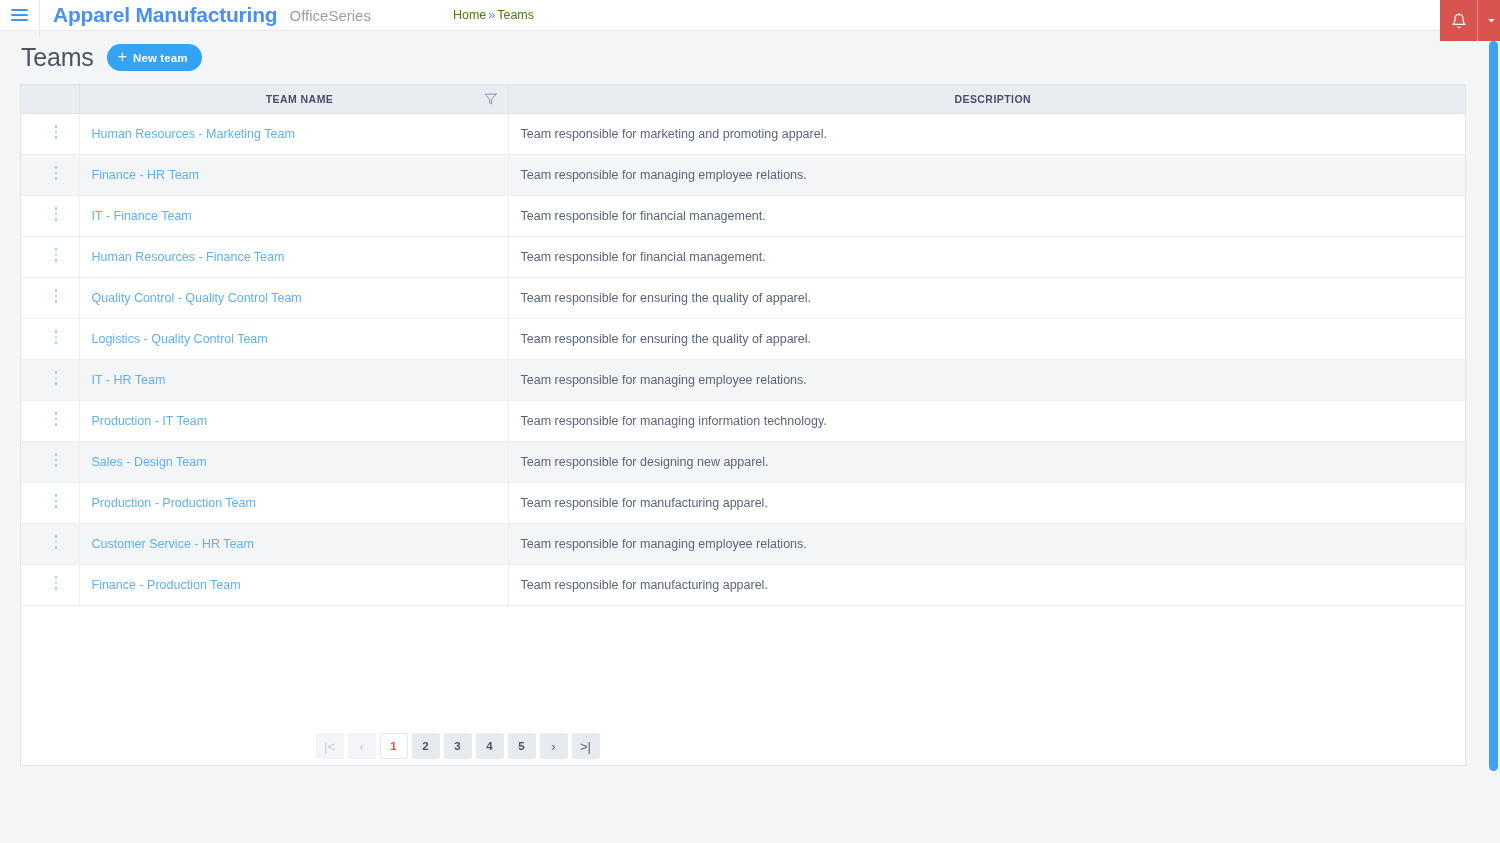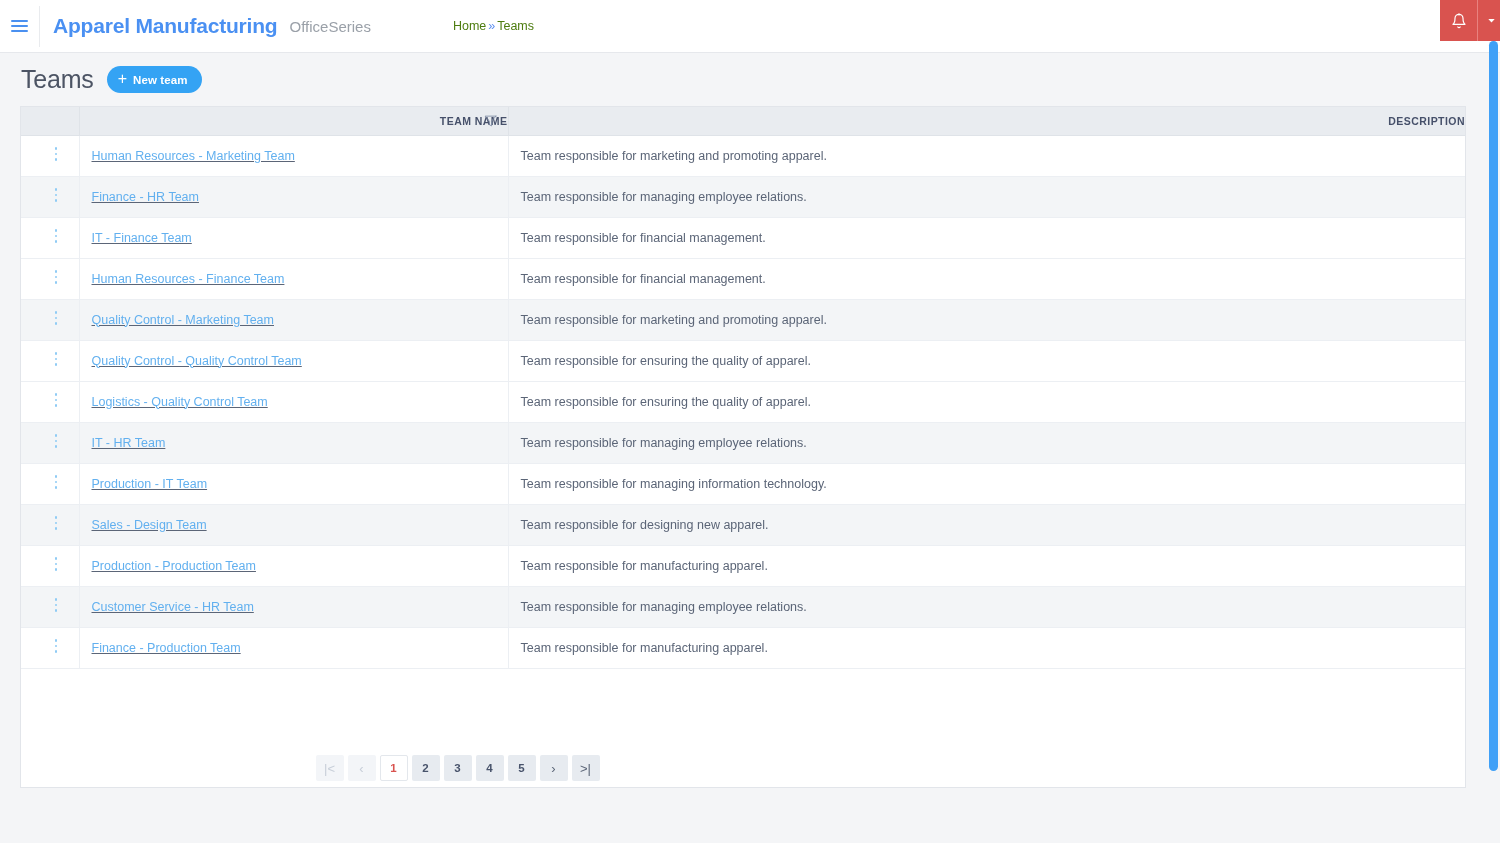--- a/index.html
+++ b/index.html
@@ -9,21 +9,21 @@
     width: 1500px; height: 843px;
     overflow: hidden;
     background: #f4f5f7;
     font-family: "Liberation Sans", sans-serif;
     -webkit-font-smoothing: antialiased;
   }
 
   
   .topbar {
     position: relative;
-    height: 53px;
+    height: 31px;
     background: #ffffff;
     border-bottom: 1px solid #e6e8ec;
     display: flex;
     align-items: center;
   }
   .hamburger-wrap {
     width: 40px; height: 41px;
     display: flex; align-items: center; justify-content: center;
     cursor: pointer;
     border-right: 1px solid #e9ebee;
@@ -127,21 +127,21 @@
     width: 100%;
     border-collapse: collapse;
     table-layout: fixed;
   }
   table.grid th {
     background: #e9ecf0;
     height: 28px;
     font-size: 10.5px;
     font-weight: bold;
     color: #46506a;
-    text-align: right;
+    text-align: center;
     letter-spacing: 0.45px;
     padding: 0 0 0 12px;
     border-bottom: 1px solid #dfe3e8;
     vertical-align: middle;
     position: relative;
   }
   th.col-menu { width: 58px; padding: 0; border-right: 1px solid #dfe3e8; }
   th.col-name { width: 429px; border-right: 1px solid #dfe3e8; }
   th.col-desc { width: auto; }
   th .filter-icon {
@@ -156,21 +156,21 @@
     height: 41px;
     font-size: 12.5px;
     color: #5b6577;
     padding: 0 0 0 12px;
     border-bottom: 1px solid #eceff3;
     vertical-align: middle;
     overflow: hidden;
     white-space: nowrap;
   }
   td.cell-menu { padding: 0; border-right: 1px solid #eceff3; text-align: center; }
-  td.cell-name { border-right: 1px solid #eceff3; text-decoration: underline; }
+  td.cell-name { border-right: 1px solid #eceff3; }
   tr.row-alt td { background: #f3f5f7; }
   tr.row-odd td { background: #ffffff; }
 
   .team-link {
     color: #62b0ef;
     font-size: 12.5px;
     text-decoration: none;
     cursor: pointer;
   }
   .dots {
@@ -317,25 +317,20 @@
           <tr class="row-odd">
             <td class="cell-menu"><span class="dots"><i></i><i></i><i></i></span></td>
             <td class="cell-name"><a class="team-link">IT - Finance Team</a></td>
             <td>Team responsible for financial management.</td>
           </tr>
           <tr class="row-odd">
             <td class="cell-menu"><span class="dots"><i></i><i></i><i></i></span></td>
             <td class="cell-name"><a class="team-link">Human Resources - Finance Team</a></td>
             <td>Team responsible for financial management.</td>
           </tr>
-          <tr class="row-alt">
-            <td class="cell-menu"><span class="dots"><i></i><i></i><i></i></span></td>
-            <td class="cell-name"><a class="team-link">Quality Control - Marketing Team</a></td>
-            <td>Team responsible for marketing and promoting apparel.</td>
-          </tr>
           <tr class="row-odd">
             <td class="cell-menu"><span class="dots"><i></i><i></i><i></i></span></td>
             <td class="cell-name"><a class="team-link">Quality Control - Quality Control Team</a></td>
             <td>Team responsible for ensuring the quality of apparel.</td>
           </tr>
           <tr class="row-odd">
             <td class="cell-menu"><span class="dots"><i></i><i></i><i></i></span></td>
             <td class="cell-name"><a class="team-link">Logistics - Quality Control Team</a></td>
             <td>Team responsible for ensuring the quality of apparel.</td>
           </tr>

